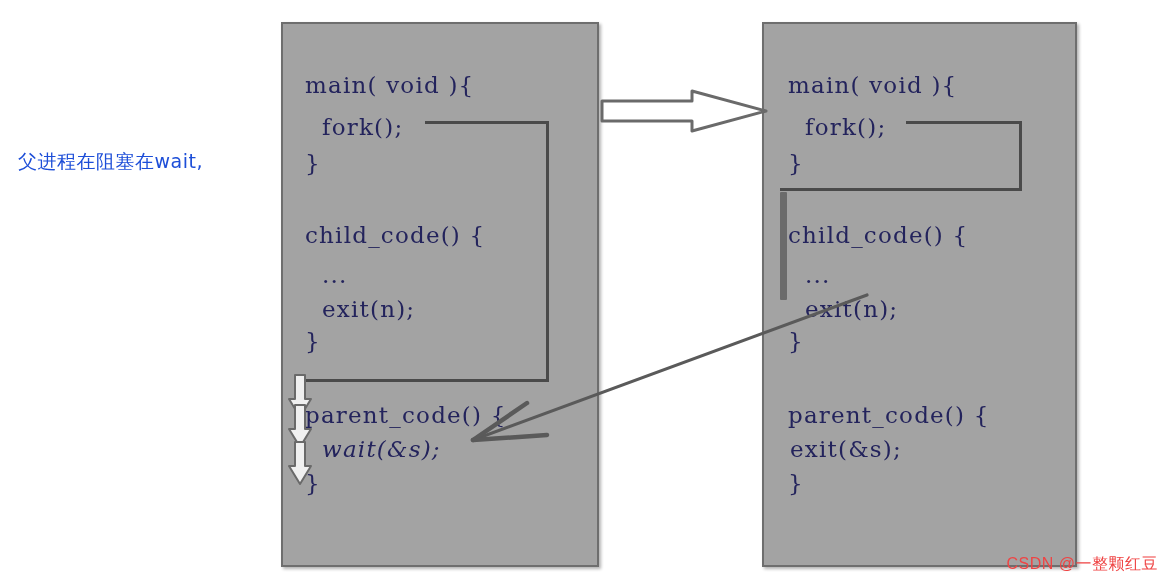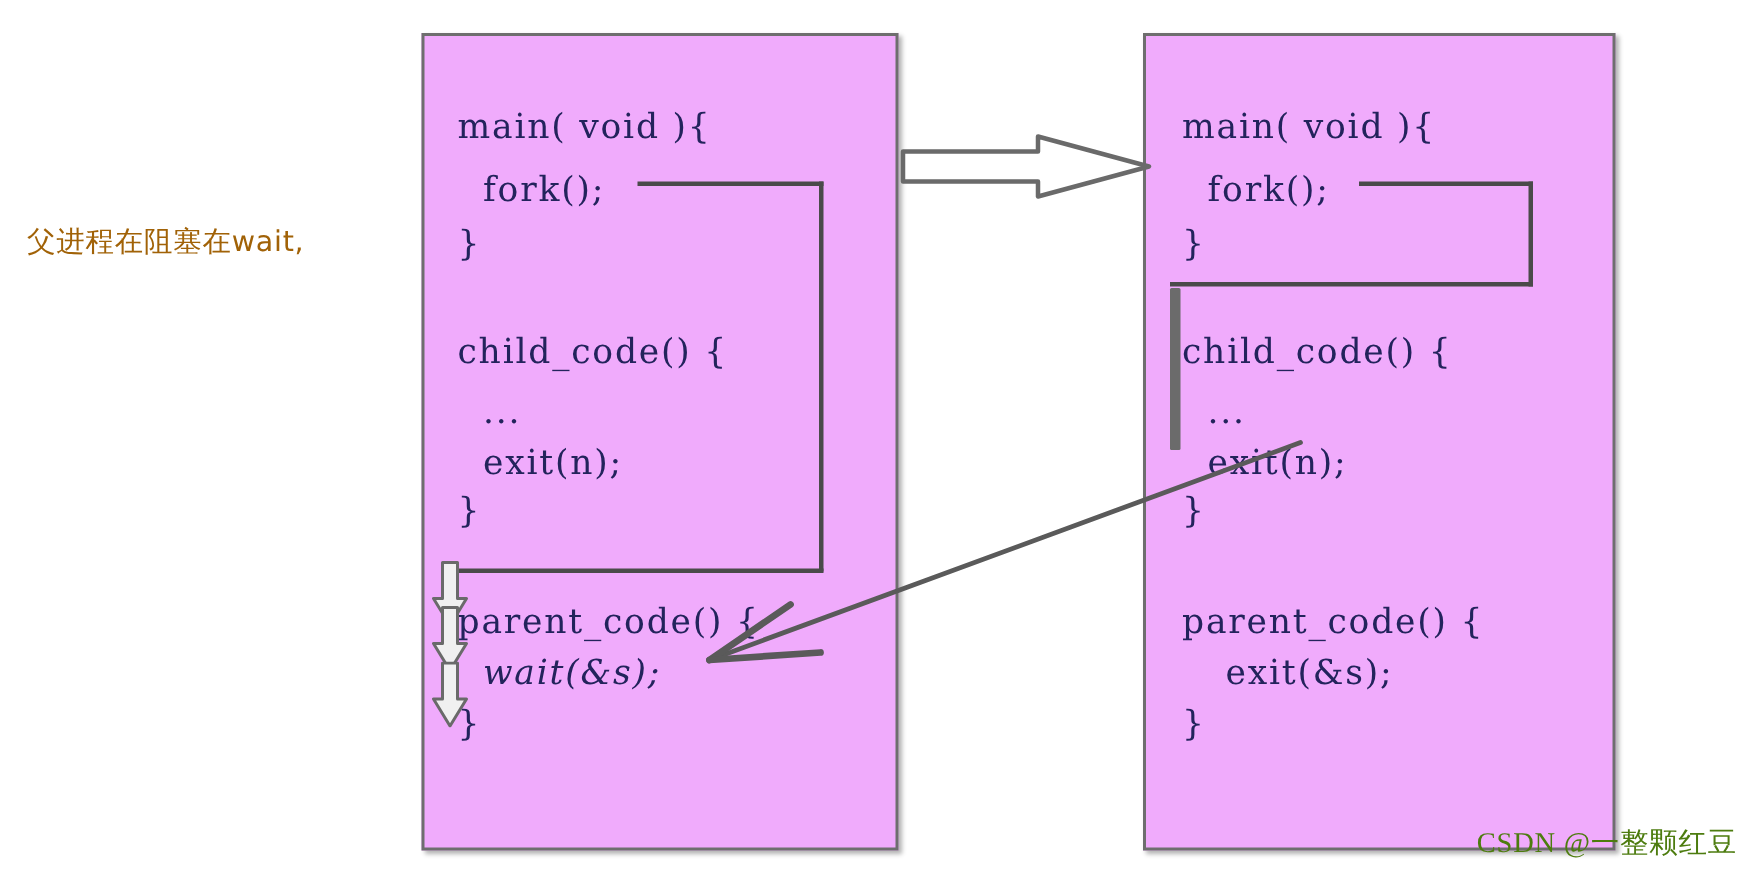--- a/index.html
+++ b/index.html
@@ -15,33 +15,33 @@
     overflow: hidden;
     font-family: "DejaVu Serif", serif;
   }
 
   
   .annotation {
     position: absolute;
     left: 18px;
     top: 86px;
     width: 262px;
-    color: #a16207;
+    color: #1d4ed8;
     font-family: "DejaVu Sans", sans-serif;
     font-size: 19px;
     line-height: 30px;
     letter-spacing: 0.5px;
     white-space: pre;
   }
   .annotation .line { display: block; }
 
   
   .panel {
     position: absolute;
-    background: #f0abfc;
+    background: #a3a3a3;
     border: 2px solid #6e6e6e;
     box-shadow: 2px 2px 3px rgba(0,0,0,0.30);
     box-sizing: border-box;
   }
   #panel-left  { left: 281px; top: 22px; width: 318px; height: 545px; }
   #panel-right { left: 762px; top: 22px; width: 315px; height: 545px; }
 
   .code {
     position: absolute;
     left: 0; top: 0;
@@ -96,23 +96,23 @@
     width: 420px;
     height: 170px;
     pointer-events: none;
   }
 
   
   #watermark {
     position: absolute;
     right: 8px;
     bottom: 6px;
-    color: #4d7c0f;
-    font-family: Liberation Serif, serif;
-    font-size: 19px;
+    color: #ef4444;
+    font-family: Liberation Sans, sans-serif;
+    font-size: 16px;
     letter-spacing: 0.5px;
     white-space: pre;
   }
 </style>
 </head>
 <body>
 
 <div id="canvas">
 
   <div class="annotation">
@@ -145,21 +145,21 @@
       <div class="code-line" style="left:24px; top:48px;">main( void ){</div>
       <div class="code-line" style="left:24px; top:90px;">  fork();</div>
       <div class="code-line" style="left:24px; top:126px;">}</div>
 
       <div class="code-line" style="left:24px; top:198px;">child_code() {</div>
       <div class="code-line" style="left:24px; top:238px;">  ...</div>
       <div class="code-line" style="left:24px; top:272px;">  exit(n);</div>
       <div class="code-line" style="left:24px; top:304px;">}</div>
 
       <div class="code-line" style="left:24px; top:378px;">parent_code() {</div>
-      <div class="code-line" style="left:36px; top:412px;text-align:right;">  exit(&amp;s);</div>
+      <div class="code-line" style="left:9px; top:412px;text-align:right;">  exit(&amp;s);</div>
       <div class="code-line" style="left:24px; top:446px;">}</div>
 
       <div class="seg-h" style="left:142px; top:97px;  width:116px;"></div>
       <div class="seg-v" style="left:255px; top:97px;  height:70px;"></div>
       <div class="seg-h" style="left:16px;  top:164px; width:242px;"></div>
 
       <div class="exec-bar" style="left:16px; top:168px; width:7px; height:108px;"></div>
     </div>
   </div>
 

